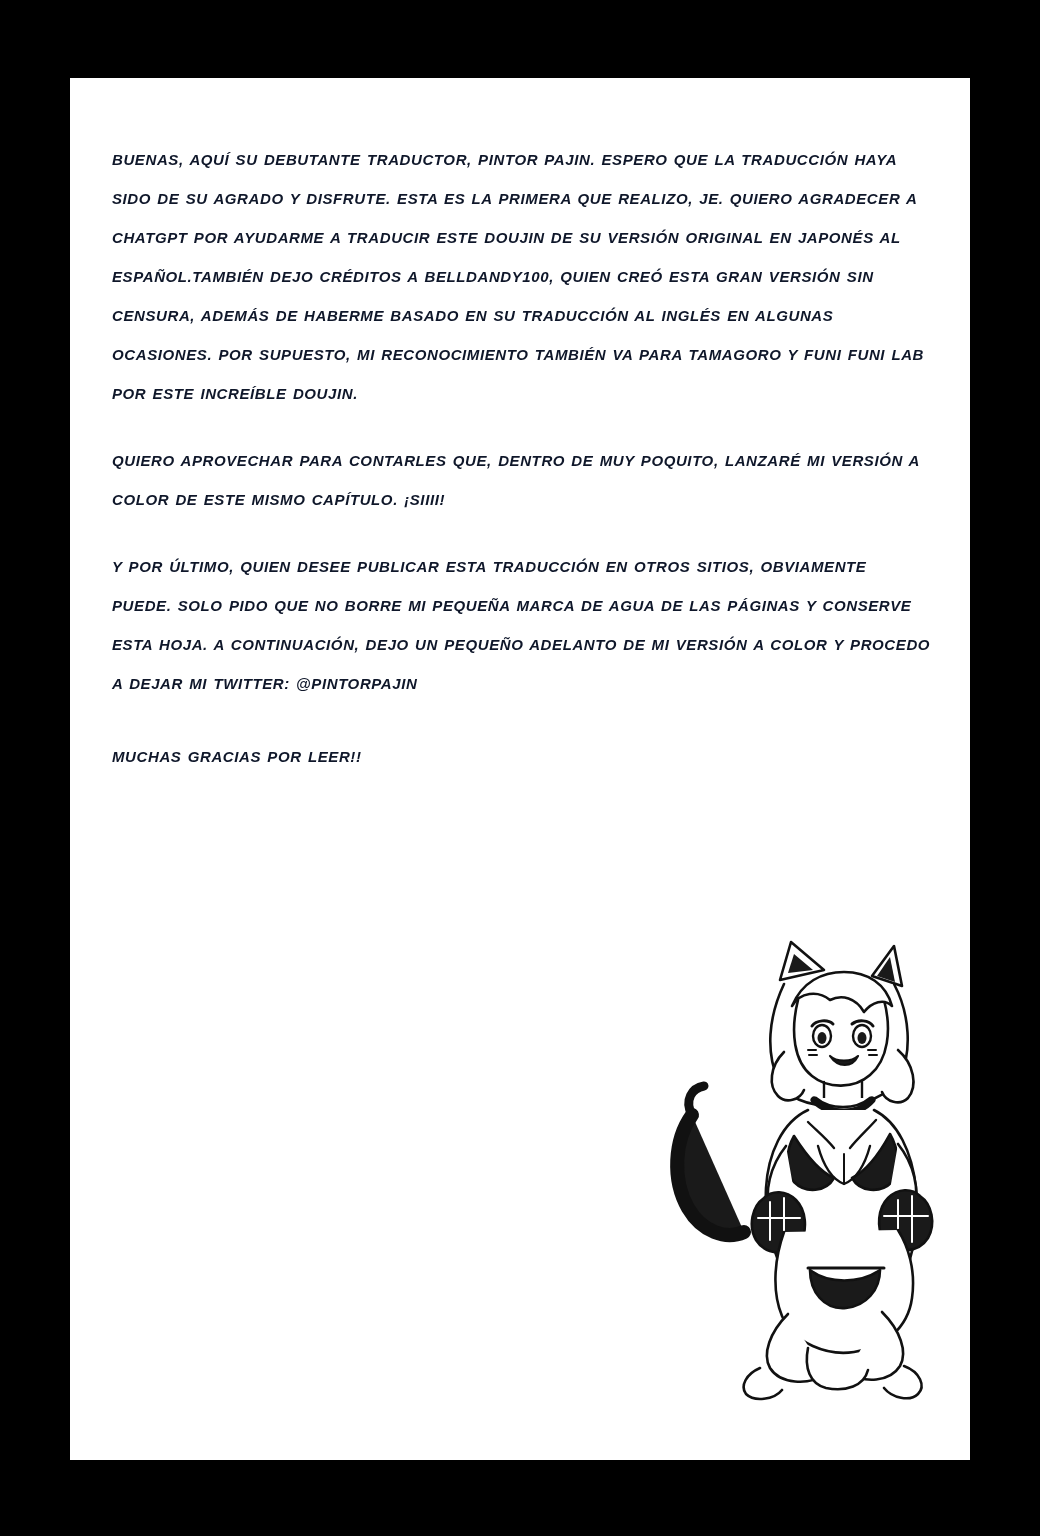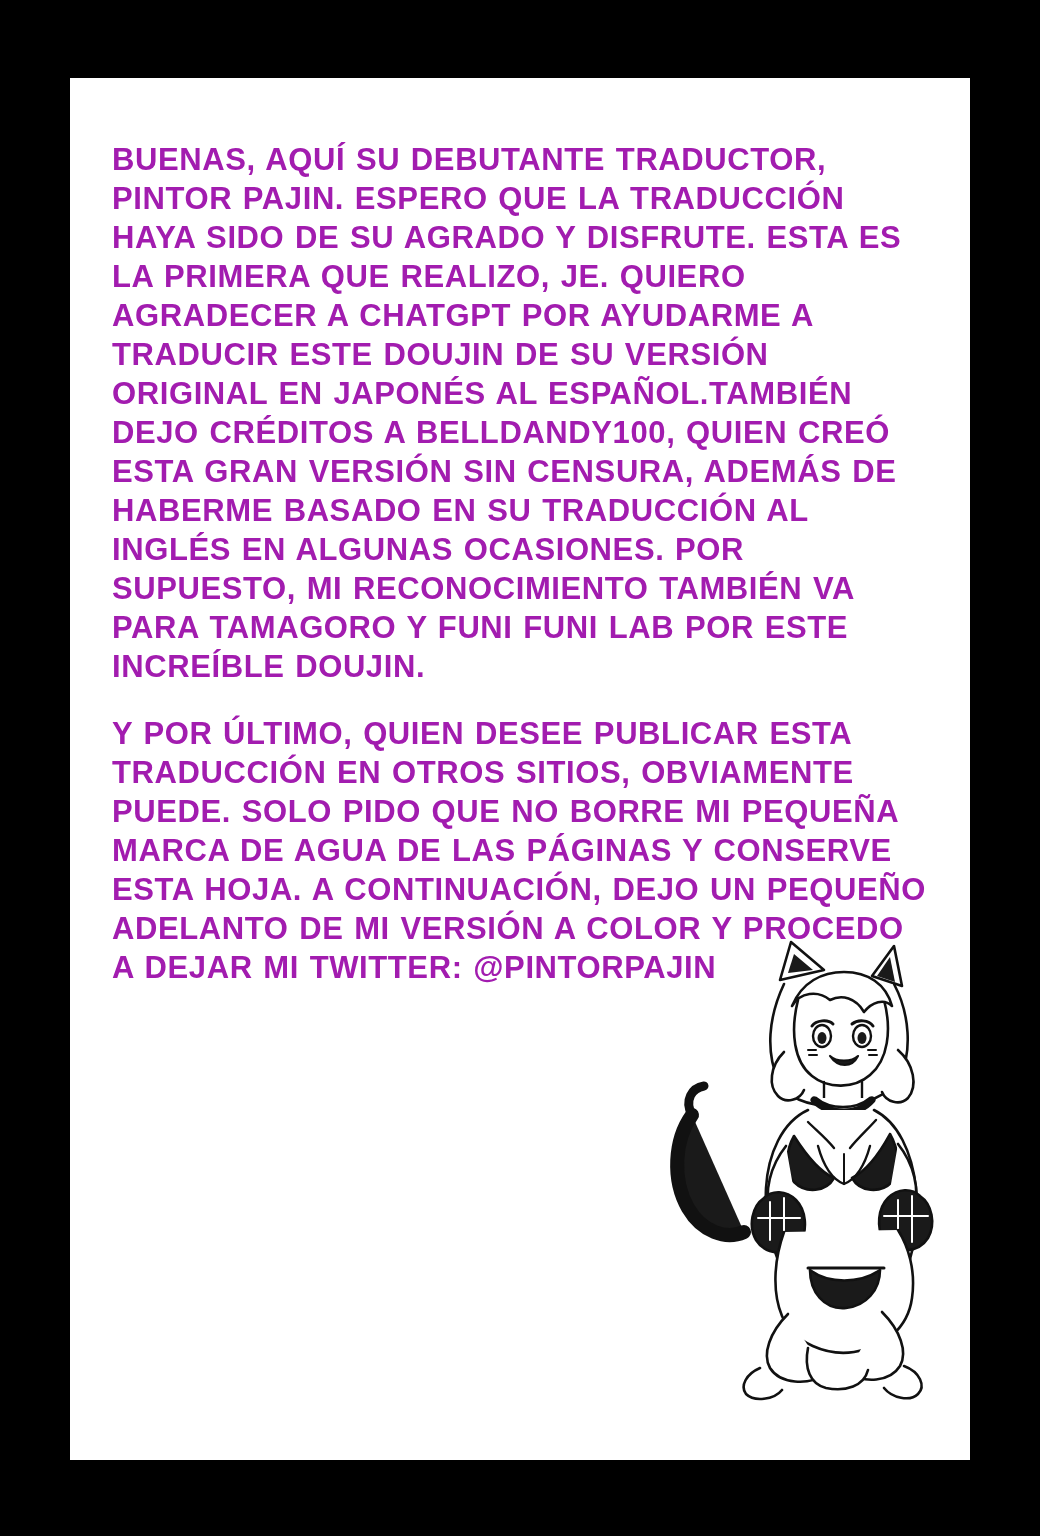--- a/index.html
+++ b/index.html
@@ -23,25 +23,26 @@
     background: #ffffff;
     overflow: hidden;
   }
   .text-block {
     position: absolute;
     left: 42px;
     top: 62px;
     width: 820px;
   }
   .para {
+    font-style: italic;
     font-weight: bold;
-    font-size: 31px;
+    font-size: 15px;
     line-height: 39px;
     letter-spacing: 0.6px;
-    color: #a21caf;
+    color: #0f172a;
     text-transform: uppercase;
     margin: 0 0 28px 0;
     font-family: "Liberation Sans", sans-serif;
     word-spacing: 1.5px;
   }
   .para:last-child {
     margin-bottom: 0;
   }
   .para-thanks {
     margin-top: 34px;
@@ -59,21 +60,23 @@
     height: 100%;
   }
 </style>
 </head>
 <body>
 
 <div class="page">
 
   <div class="text-block">
     <p class="para">Buenas, aquí su debutante traductor, Pintor Pajin. Espero que la traducción haya sido de su agrado y disfrute. Esta es la primera que realizo, je. Quiero agradecer a ChatGPT por ayudarme a traducir este doujin de su versión original en japonés al español.También dejo créditos a Belldandy100, quien creó esta gran versión sin censura, además de haberme basado en su traducción al inglés en algunas ocasiones. Por supuesto, mi reconocimiento también va para Tamagoro y Funi Funi Lab por este increíble doujin.</p>
+    <p class="para">Quiero aprovechar para contarles que, dentro de muy poquito, lanzaré mi versión a color de este mismo capítulo. ¡Siiii!</p>
     <p class="para">Y por último, quien desee publicar esta traducción en otros sitios, obviamente puede. Solo pido que no borre mi pequeña marca de agua de las páginas y conserve esta hoja. A continuación, dejo un pequeño adelanto de mi versión a color y procedo a dejar mi Twitter: @PintorPajin</p>
+    <p class="para para-thanks">Muchas gracias por leer!!</p>
   </div>
 
   <div class="art">
     <svg viewBox="0 0 290 470" xmlns="http://www.w3.org/2000/svg">
       <g fill="none" stroke="#111111" stroke-width="2.6" stroke-linecap="round" stroke-linejoin="round">
 
         <path d="M34 175 C16 200 14 240 30 268 C44 292 68 300 86 292" fill="#1a1a1a" stroke="#111111" stroke-width="14"></path>
         <path d="M34 175 C26 160 34 148 46 146" stroke-width="9" fill="none"></path>
 
         <path d="M122 40 L133 2 L166 30 Z" fill="#ffffff"></path>

